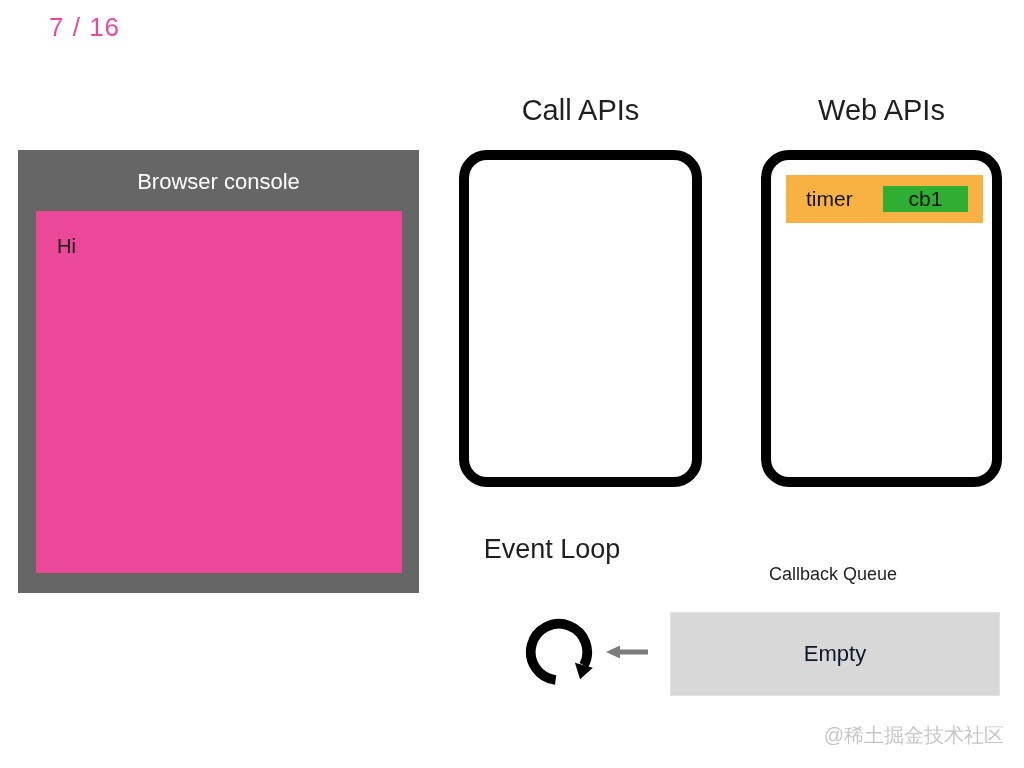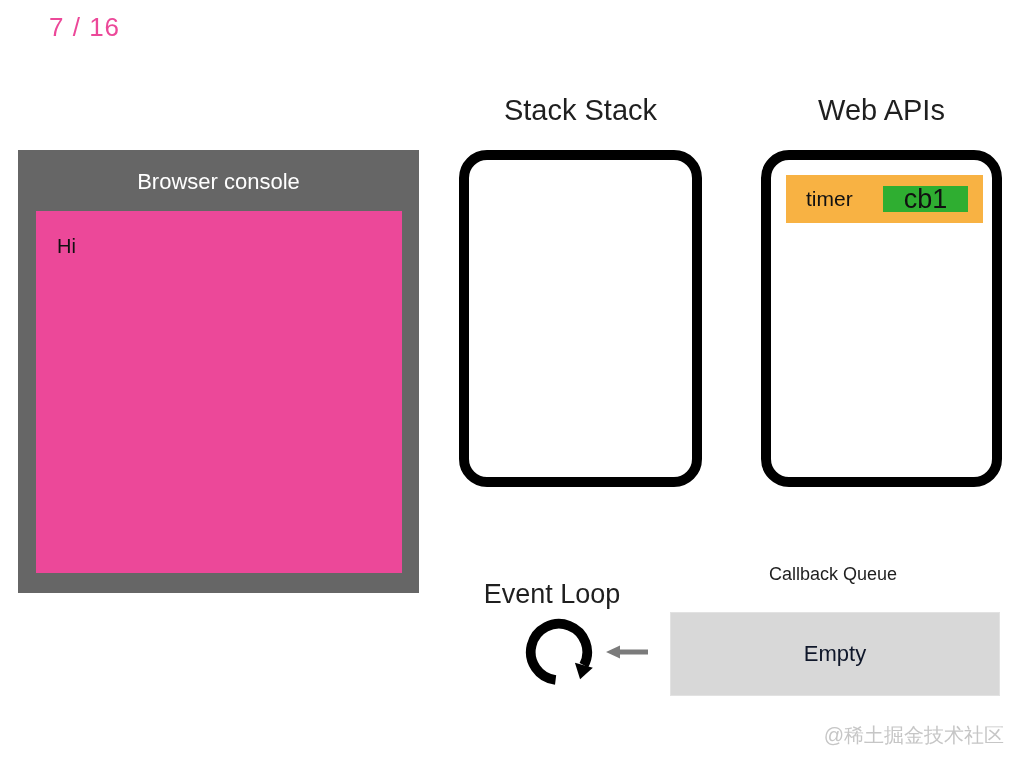--- a/index.html
+++ b/index.html
@@ -21,38 +21,38 @@
   }
   .console-body{
     position:absolute;left:18px;top:61px;width:366px;height:362px;background:#ec4899;
     box-sizing:border-box;padding:24px 0 0 21px;
   }
   .console-line{font-size:20px;color:#111111;}
   
   .section-label{position:absolute;text-align:center;white-space:nowrap;color:#1f1f1f;}
   .call-stack-label{left:459px;top:94px;width:243px;font-size:29px;}
   .web-apis-label{left:761px;top:94px;width:241px;font-size:29px;}
-  .event-loop-label{left:452px;top:579px;width:200px;font-size:27px;}
+  .event-loop-label{left:452px;top:534px;width:200px;font-size:27px;}
   .callback-queue-label{left:733px;top:564px;width:200px;font-size:18px;}
   
   .rounded-box{
     position:absolute;top:150px;height:337px;background:#ffffff;
     border:10px solid #000000;border-radius:28px;box-sizing:border-box;
   }
   .call-stack-box{left:459px;width:243px;}
   .web-apis-box{left:761px;width:241px;}
   
   .timer-row{
     position:absolute;left:15px;top:15px;width:197px;height:48px;
     background:var(--timer-bg,#f8b243);display:flex;align-items:center;box-sizing:border-box;
   }
   .timer-label{margin-left:20px;font-size:21px;color:#111111;}
   .cb-chip{
     margin-left:auto;margin-right:15px;width:85px;height:26px;line-height:26px;
-    background:var(--callback-bg,#2fae31);text-align:center;font-size:27px;color:#111111;
+    background:var(--callback-bg,#2fae31);text-align:center;font-size:21px;color:#111111;
   }
   
   .loop-icon{position:absolute;left:524px;top:617px;width:70px;height:70px;}
   .left-arrow{position:absolute;left:606px;top:644px;width:42px;height:16px;}
   
   .queue-box{
     position:absolute;left:670px;top:612px;width:330px;height:84px;
     background:var(--queue-bg,#d8d8d8);border:1px solid #e2e2e2;box-sizing:border-box;
     display:flex;align-items:center;justify-content:center;
   }
@@ -68,21 +68,21 @@
 
   <div class="slide-counter">7 / 16</div>
 
   <div class="console">
     <div class="console-title">Browser console</div>
     <div class="console-body">
       <div class="console-line">Hi</div>
     </div>
   </div>
 
-  <div class="section-label call-stack-label">Stack Stack</div>
+  <div class="section-label call-stack-label">Call APIs</div>
   <div class="rounded-box call-stack-box"></div>
 
   <div class="section-label web-apis-label">Web APIs</div>
   <div class="rounded-box web-apis-box">
     <div class="timer-row">
       <span class="timer-label">timer</span>
       <span class="cb-chip">cb1</span>
     </div>
   </div>
 

